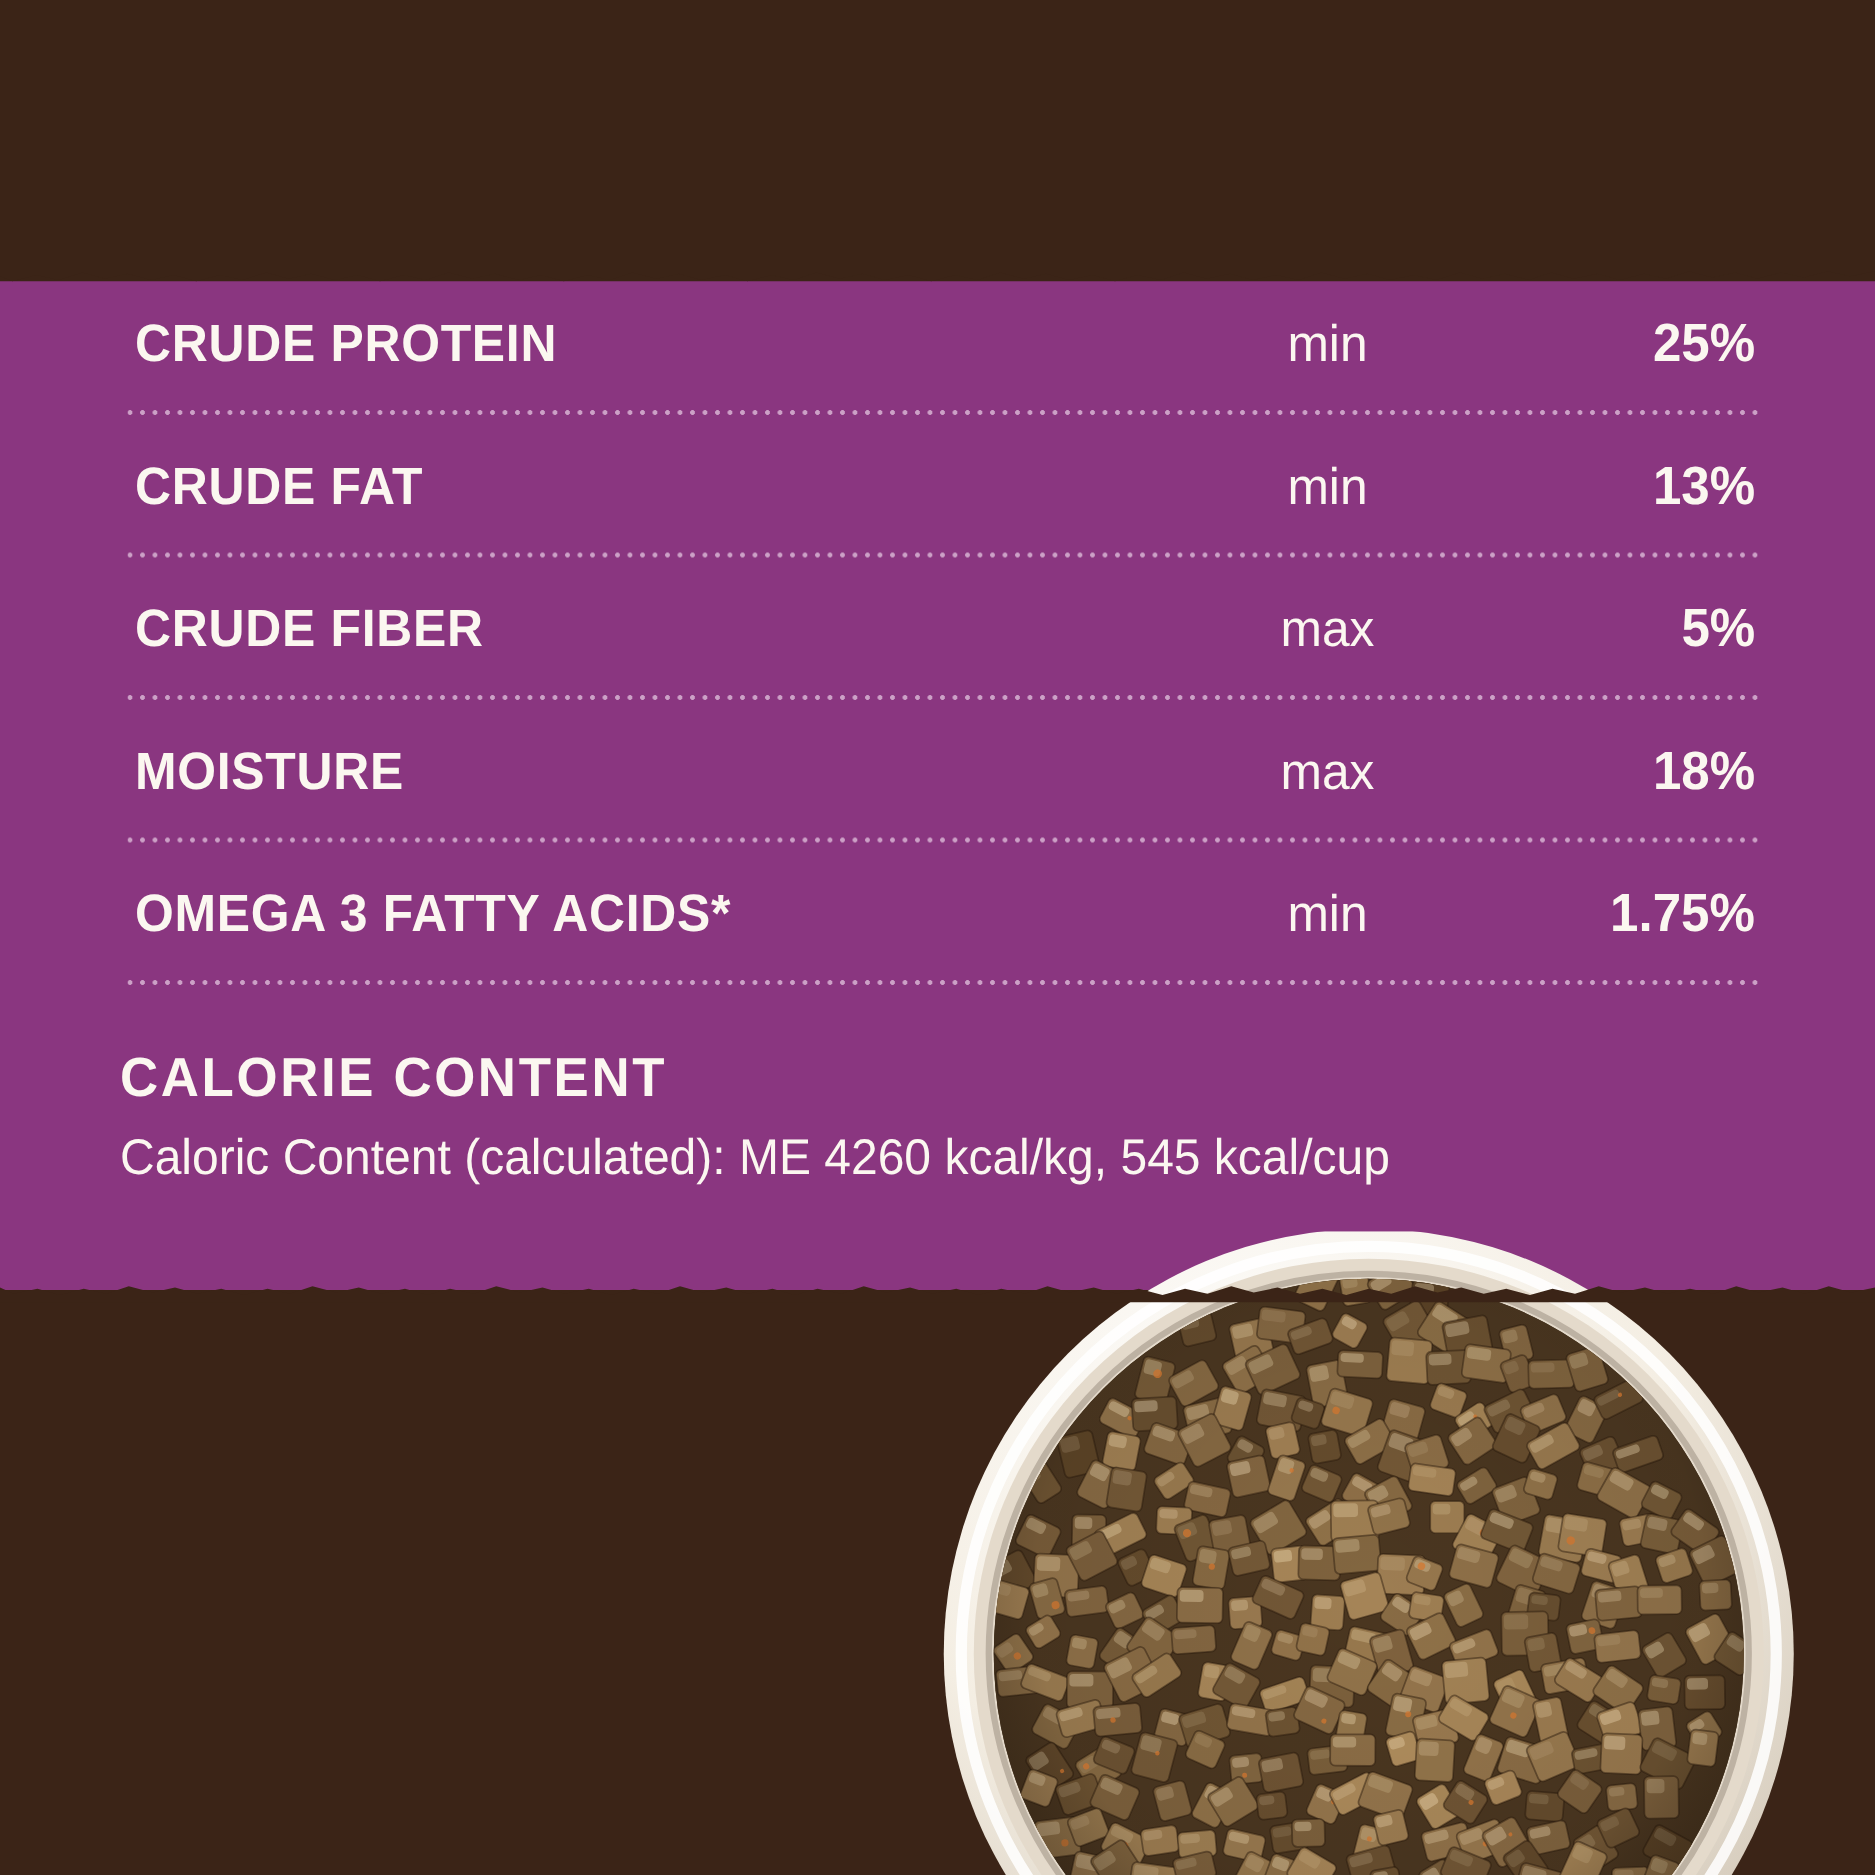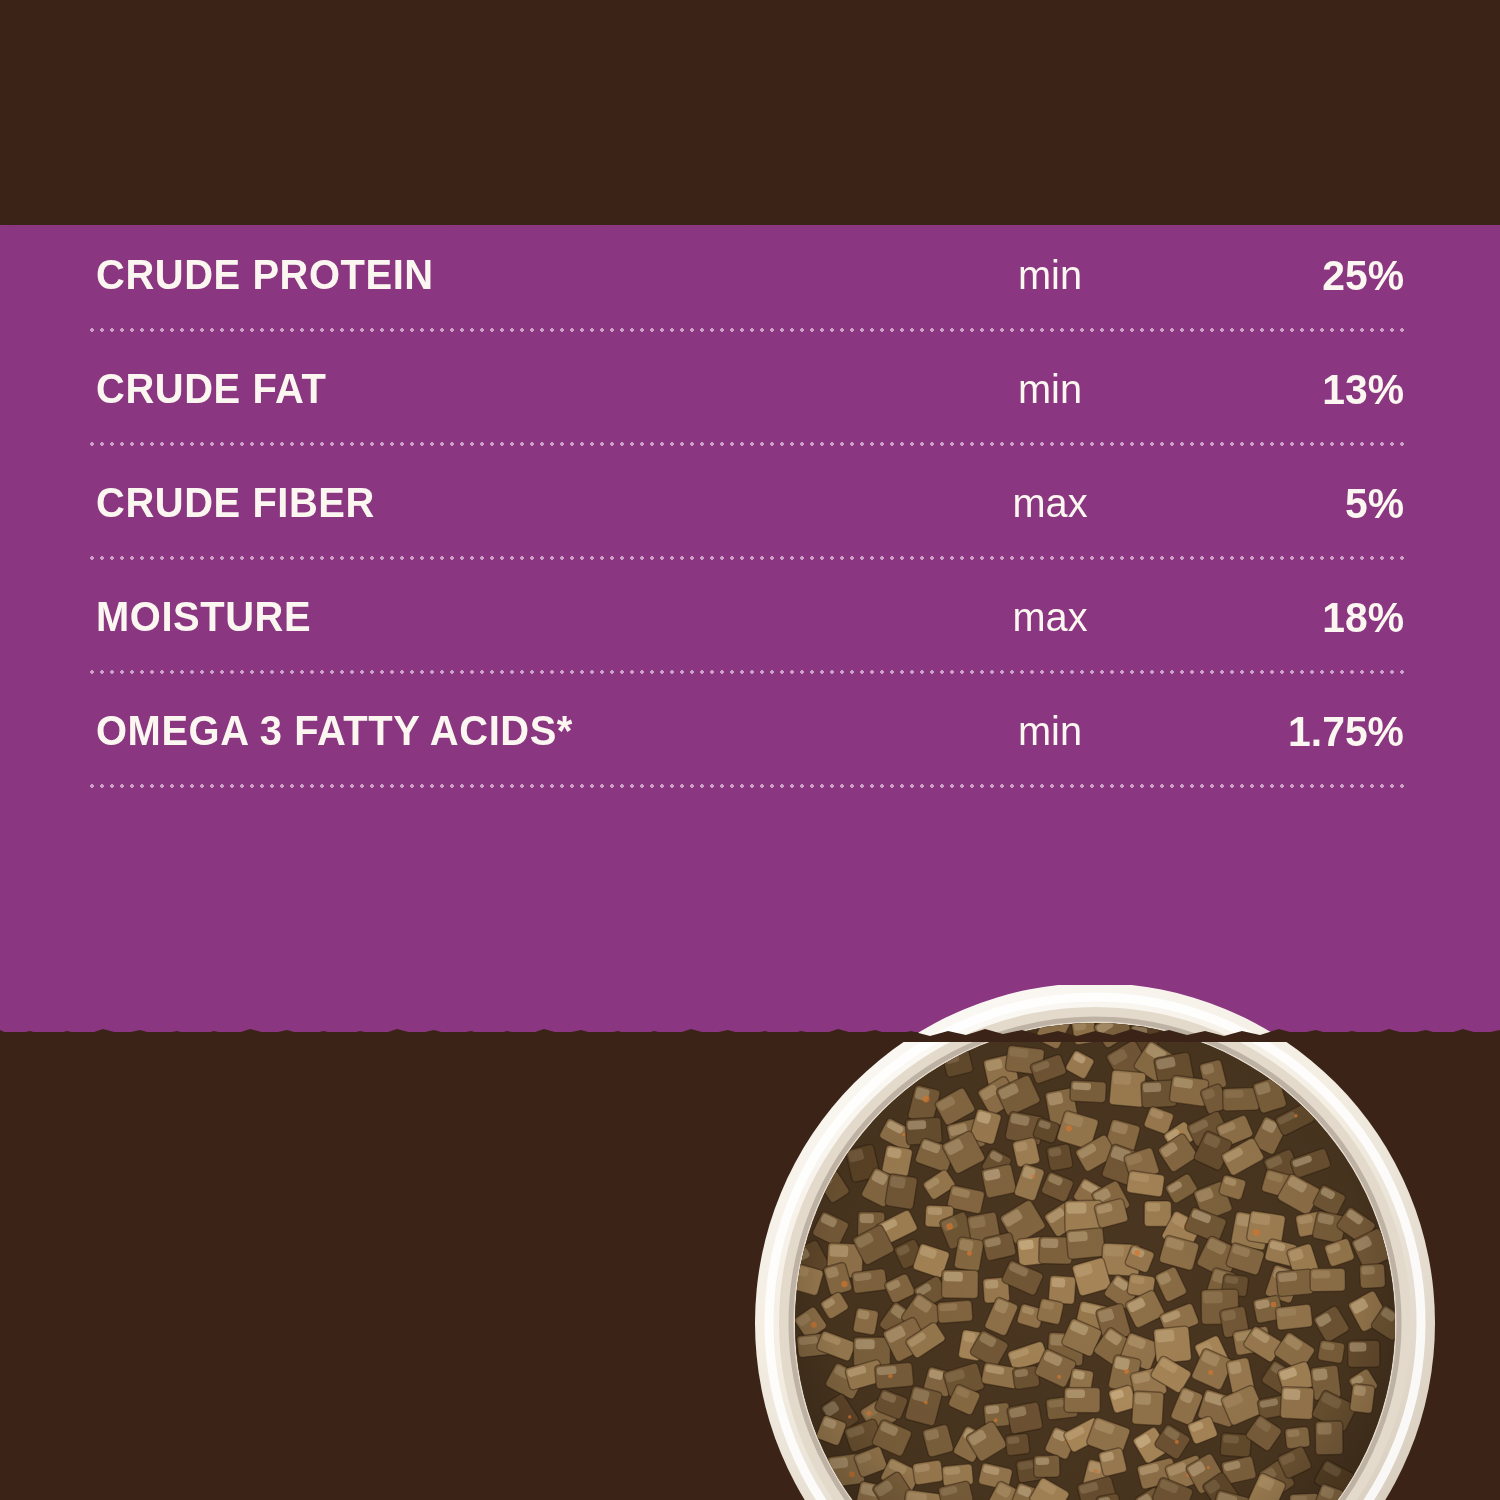--- a/index.html
+++ b/index.html
@@ -61,20 +61,21 @@
     position:absolute;
     left:0; top:218px;
     width:1500px;
     z-index:4;
   }
   .ga-row {
     position:relative;
     height:114px;
     display:flex;
     align-items:center;
+    margin-left:12px;
   }
   .ga-label {
     position:absolute;
     left:96px;
     font-family:"Liberation Sans Narrow","Liberation Sans", sans-serif;
     font-weight:700;
     font-size:42px;
     letter-spacing:0.6px;
     color:#FBF7F0;
     transform:scaleX(0.95);
@@ -213,20 +214,24 @@
 
     <div class="ga-row">
       <span class="ga-label">OMEGA 3 FATTY ACIDS*</span>
       <span class="ga-minmax">min</span>
       <span class="ga-value">1.75%</span>
       <span class="ga-divider"></span>
     </div>
 
   </div>
 
+  <div class="calorie-block">
+    <div class="calorie-heading">CALORIE CONTENT</div>
+    <div class="calorie-detail">Caloric Content (calculated): ME 4260 kcal/kg, 545 kcal/cup</div>
+  </div>
 
   <div class="bottom-area"></div>
 
   <svg class="torn-bottom" viewBox="0 0 1500 16" preserveAspectRatio="none">
     <path fill="#3B2417" d="M0,16 H1500 V4 L1481,8 L1463,3 L1444,9 L1426,4 L1407,8 L1389,3 L1371,9
       L1352,5 L1334,9 L1316,4 L1297,8 L1279,3 L1260,9 L1242,5 L1224,10 L1205,5 L1187,9
       L1169,4 L1150,8 L1132,3 L1113,9 L1095,5 L1077,10 L1058,5 L1040,9 L1022,4 L1003,8
       L985,3 L966,9 L948,5 L930,10 L911,5 L893,9 L875,4 L856,8 L838,3 L820,9 L801,5
       L783,10 L765,5 L746,9 L728,4 L709,8 L691,3 L673,9 L654,5 L636,10 L618,5 L599,9
       L581,4 L562,8 L544,3 L526,9 L507,5 L489,10 L471,5 L452,9 L434,4 L416,8 L397,3

